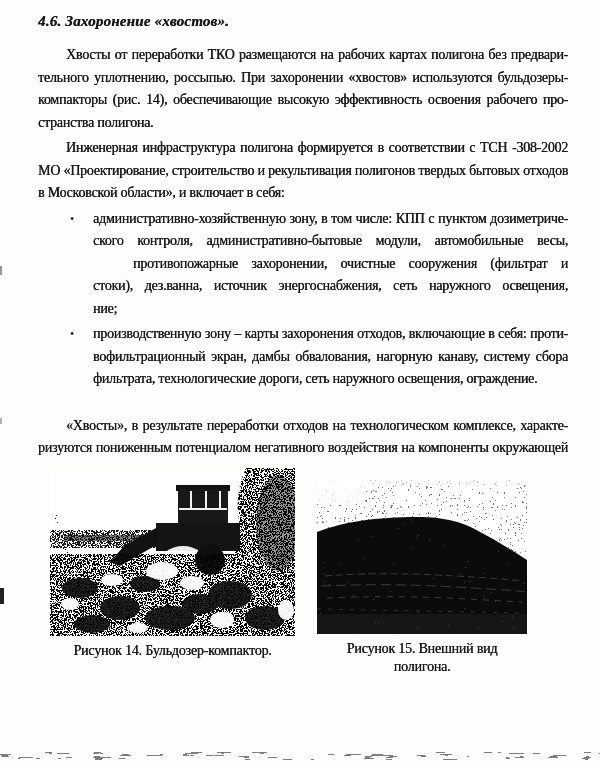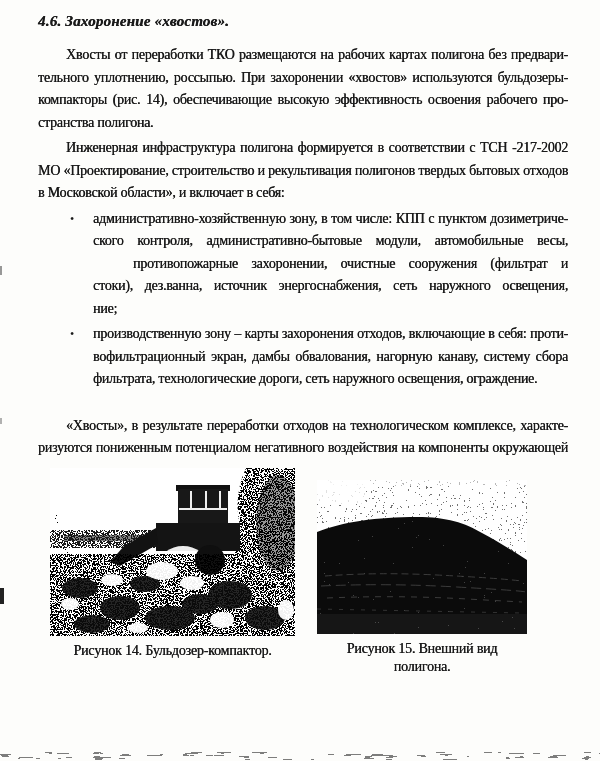--- a/index.html
+++ b/index.html
@@ -62,21 +62,21 @@
   <h2 class="heading">4.6. Захоронение «хвостов».</h2>
 
   <div id="paragraphs">
       <div class="para">
         <div class="line j first">Хвосты от переработки ТКО размещаются на рабочих картах полигона без предвари-</div>
         <div class="line j">тельного уплотнению, россыпью. При захоронении «хвостов» используются бульдозеры-</div>
         <div class="line j">компакторы (рис. 14), обеспечивающие высокую эффективность освоения рабочего про-</div>
         <div class="line">странства полигона.</div>
       </div>
       <div class="para">
-        <div class="line j first">Инженерная инфраструктура полигона формируется в соответствии с ТСН -217-2002</div>
+        <div class="line j first">Инженерная инфраструктура полигона формируется в соответствии с ТСН -308-2002</div>
         <div class="line j">МО «Проектирование, строительство и рекультивация полигонов твердых бытовых отходов</div>
         <div class="line">в Московской области», и включает в себя:</div>
       </div>
       <div class="para bullet">
         <span class="dot">•</span>
         <div class="line j">административно-хозяйственную зону, в том числе: КПП с пунктом дозиметриче-</div>
         <div class="line j">ского контроля, административно-бытовые модули, автомобильные весы,</div>
         <div class="line j xind">противопожарные захоронении, очистные сооружения (фильтрат и ливневые</div>
         <div class="line j">стоки), дез.ванна, источник энергоснабжения, сеть наружного освещения, огражде-</div>
         <div class="line">ние;</div>

